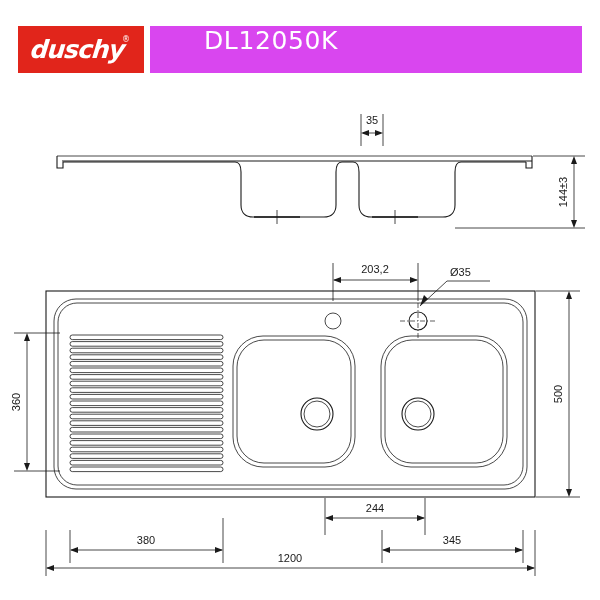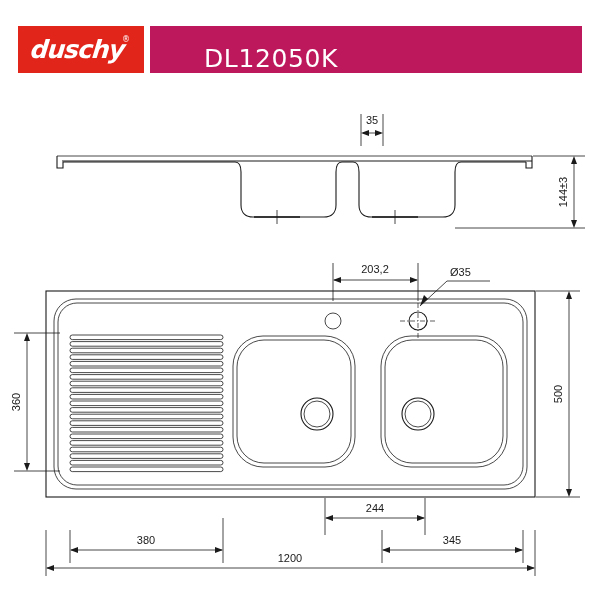--- a/index.html
+++ b/index.html
@@ -52,23 +52,23 @@
     font-size: 8px;
     font-family: "DejaVu Sans", sans-serif;
     line-height: 1;
   }
   #header-gap {
     width: 6px;
     background: #ffffff;
   }
   #title-block {
     flex: 1;
-    background: #be185d;
+    background: #d946ef;
     display: flex;
-    align-items: flex-end;
+    align-items: flex-start;
   }
   #title-text {
     color: #ffffff;
     font-family: "DejaVu Sans", sans-serif;
     font-size: 25px;
     font-weight: normal;
     letter-spacing: 0.6px;
     margin-left: 54px;
   }
 

